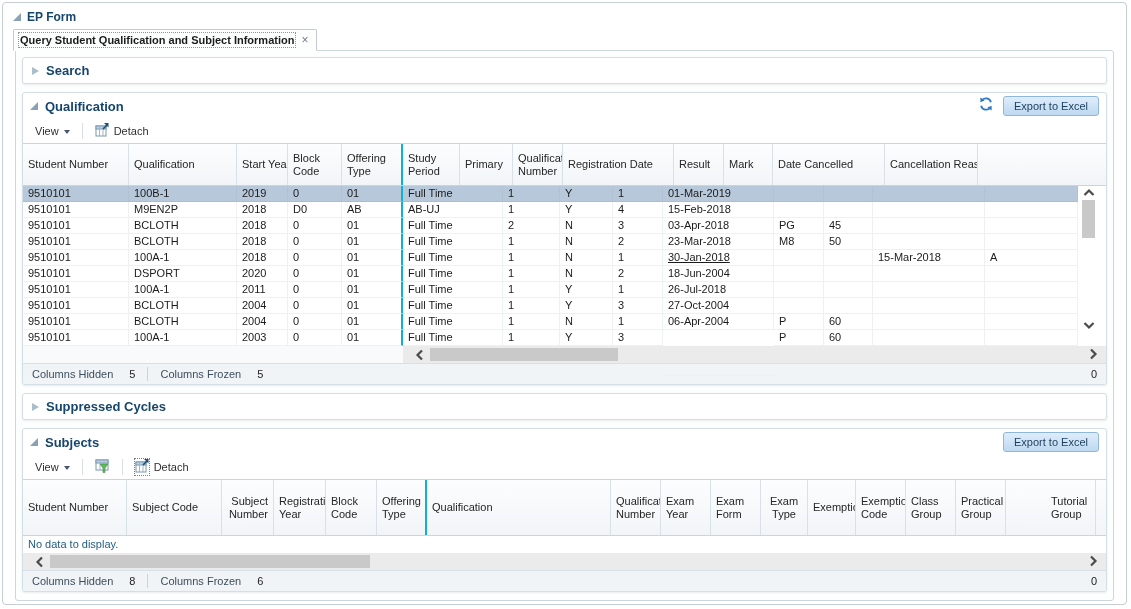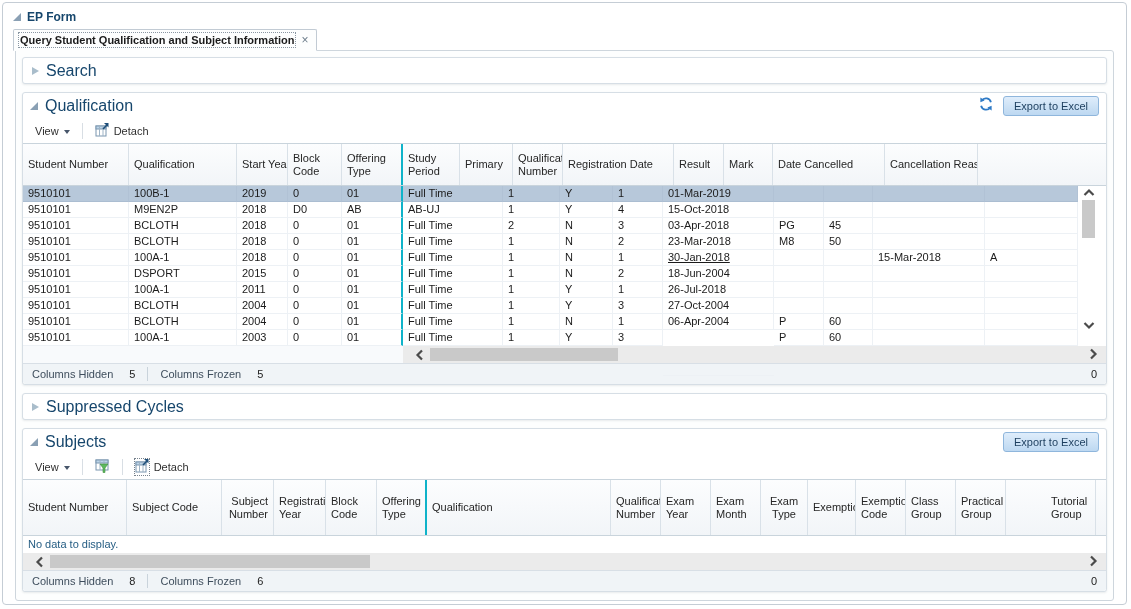--- a/index.html
+++ b/index.html
@@ -22,21 +22,21 @@
   .tab-label { font-size:11px; font-weight:bold; color:#1A1A1A; outline:1px dotted #8A97A3; outline-offset:1px; white-space:nowrap; }
   .tab-close { font-size:12px; color:#6E7E8C; line-height:10px; cursor:pointer; }
 
   
   .content { margin:0 12px; border:1px solid #CED6DD; border-radius:0 3px 3px 3px;
              background:#FDFEFE; padding:6px; min-height:550px; }
 
   .box { background:#fff; border:1px solid var(--panel-border,#D6DEE5); border-radius:3px;
          box-shadow:0 1px 2px rgba(80,95,110,.12); margin-bottom:8px; }
   .collapsed-box { display:flex; align-items:center; gap:7px; height:27px; padding:0 9px; }
-  .collapsed-box .title, .panel-title { font-size:16px; font-weight:normal; color:var(--title-navy,#16466C); }
+  .collapsed-box .title, .panel-title { font-size:13px; font-weight:bold; color:var(--title-navy,#16466C); }
 
   
   .panel-head { display:flex; align-items:center; justify-content:space-between; padding:4px 7px; height:26px; }
   .ph-left { display:flex; align-items:center; gap:7px; }
   .ph-right { display:flex; align-items:center; gap:9px; }
   .btn { font-family:"Liberation Sans",sans-serif; font-size:11px; color:#1C3E5E; height:20px; padding:0 10px;
          border:1px solid var(--button-border,#8FB6DC); border-radius:3px;
          background:linear-gradient(var(--button-bg-top,#DFEDFB), var(--button-bg-bottom,#BDD8F1)); cursor:pointer; }
   .toolbar { display:flex; align-items:center; height:24px; padding:0 8px; font-size:11px; color:#2F2F2F; }
   .tb-item { display:flex; align-items:center; gap:5px; cursor:pointer; padding:2px 4px; }
@@ -187,21 +187,21 @@
               <div class="tr">
                 <div class="td" style="width: 106px;">9510101</div>
                 <div class="td" style="width: 108px;">M9EN2P</div>
                 <div class="td" style="width: 51px;">2018</div>
                 <div class="td" style="width: 54px;">D0</div>
                 <div class="td frozen-edge" style="width: 61px;">AB</div>
                 <div class="td" style="width: 100px;">AB-UJ</div>
                 <div class="td" style="width: 57px;">1</div>
                 <div class="td" style="width: 53px;">Y</div>
                 <div class="td" style="width: 50px;">4</div>
-                <div class="td" style="width: 111px;">15-Oct-2018</div>
+                <div class="td" style="width: 111px;">15-Feb-2018</div>
                 <div class="td" style="width: 50px;"></div>
                 <div class="td" style="width: 49px;"></div>
                 <div class="td" style="width: 112px;"></div>
                 <div class="td" style="width: 93px;"></div>
               </div>
               <div class="tr">
                 <div class="td" style="width: 106px;">9510101</div>
                 <div class="td" style="width: 108px;">BCLOTH</div>
                 <div class="td" style="width: 51px;">2018</div>
                 <div class="td" style="width: 54px;">0</div>
@@ -244,21 +244,21 @@
                 <div class="td" style="width: 50px;">1</div>
                 <div class="td" style="width: 111px; text-decoration: underline;">30-Jan-2018</div>
                 <div class="td" style="width: 50px;"></div>
                 <div class="td" style="width: 49px;"></div>
                 <div class="td" style="width: 112px;">15-Mar-2018</div>
                 <div class="td" style="width: 93px;">A</div>
               </div>
               <div class="tr">
                 <div class="td" style="width: 106px;">9510101</div>
                 <div class="td" style="width: 108px;">DSPORT</div>
-                <div class="td" style="width: 51px;">2015</div>
+                <div class="td" style="width: 51px;">2020</div>
                 <div class="td" style="width: 54px;">0</div>
                 <div class="td frozen-edge" style="width: 61px;">01</div>
                 <div class="td" style="width: 100px;">Full Time</div>
                 <div class="td" style="width: 57px;">1</div>
                 <div class="td" style="width: 53px;">N</div>
                 <div class="td" style="width: 50px;">2</div>
                 <div class="td" style="width: 111px;">18-Jun-2004</div>
                 <div class="td" style="width: 50px;"></div>
                 <div class="td" style="width: 49px;"></div>
                 <div class="td" style="width: 112px;"></div>
@@ -417,21 +417,21 @@
         <div class="thead">
             <div class="th" style="width: 104px;">Student Number</div>
             <div class="th" style="width: 95px;">Subject Code</div>
             <div class="th alright" style="width: 52px;">Subject Number</div>
             <div class="th" style="width: 52px;">Registration Year</div>
             <div class="th" style="width: 51px;">Block Code</div>
             <div class="th frozen-edge" style="width: 50px;">Offering Type</div>
             <div class="th" style="width: 184px;">Qualification</div>
             <div class="th" style="width: 50px;">Qualification Number</div>
             <div class="th" style="width: 50px;">Exam Year</div>
-            <div class="th" style="width: 50px;">Exam Month</div>
+            <div class="th" style="width: 50px;">Exam Form</div>
             <div class="th" style="width: 47px; text-align: center;">Exam Type</div>
             <div class="th nowrap" style="width: 48px;">Exemption</div>
             <div class="th" style="width: 50px;">Exemption Code</div>
             <div class="th" style="width: 50px;">Class Group</div>
             <div class="th" style="width: 50px;">Practical Group</div>
             <div class="th" style="width: 50px; margin-left: 40px;">Tutorial Group</div>
           </div>
         <div class="no-data">No data to display.</div>
         <div class="hscroll-row">
           <div class="htrack">

